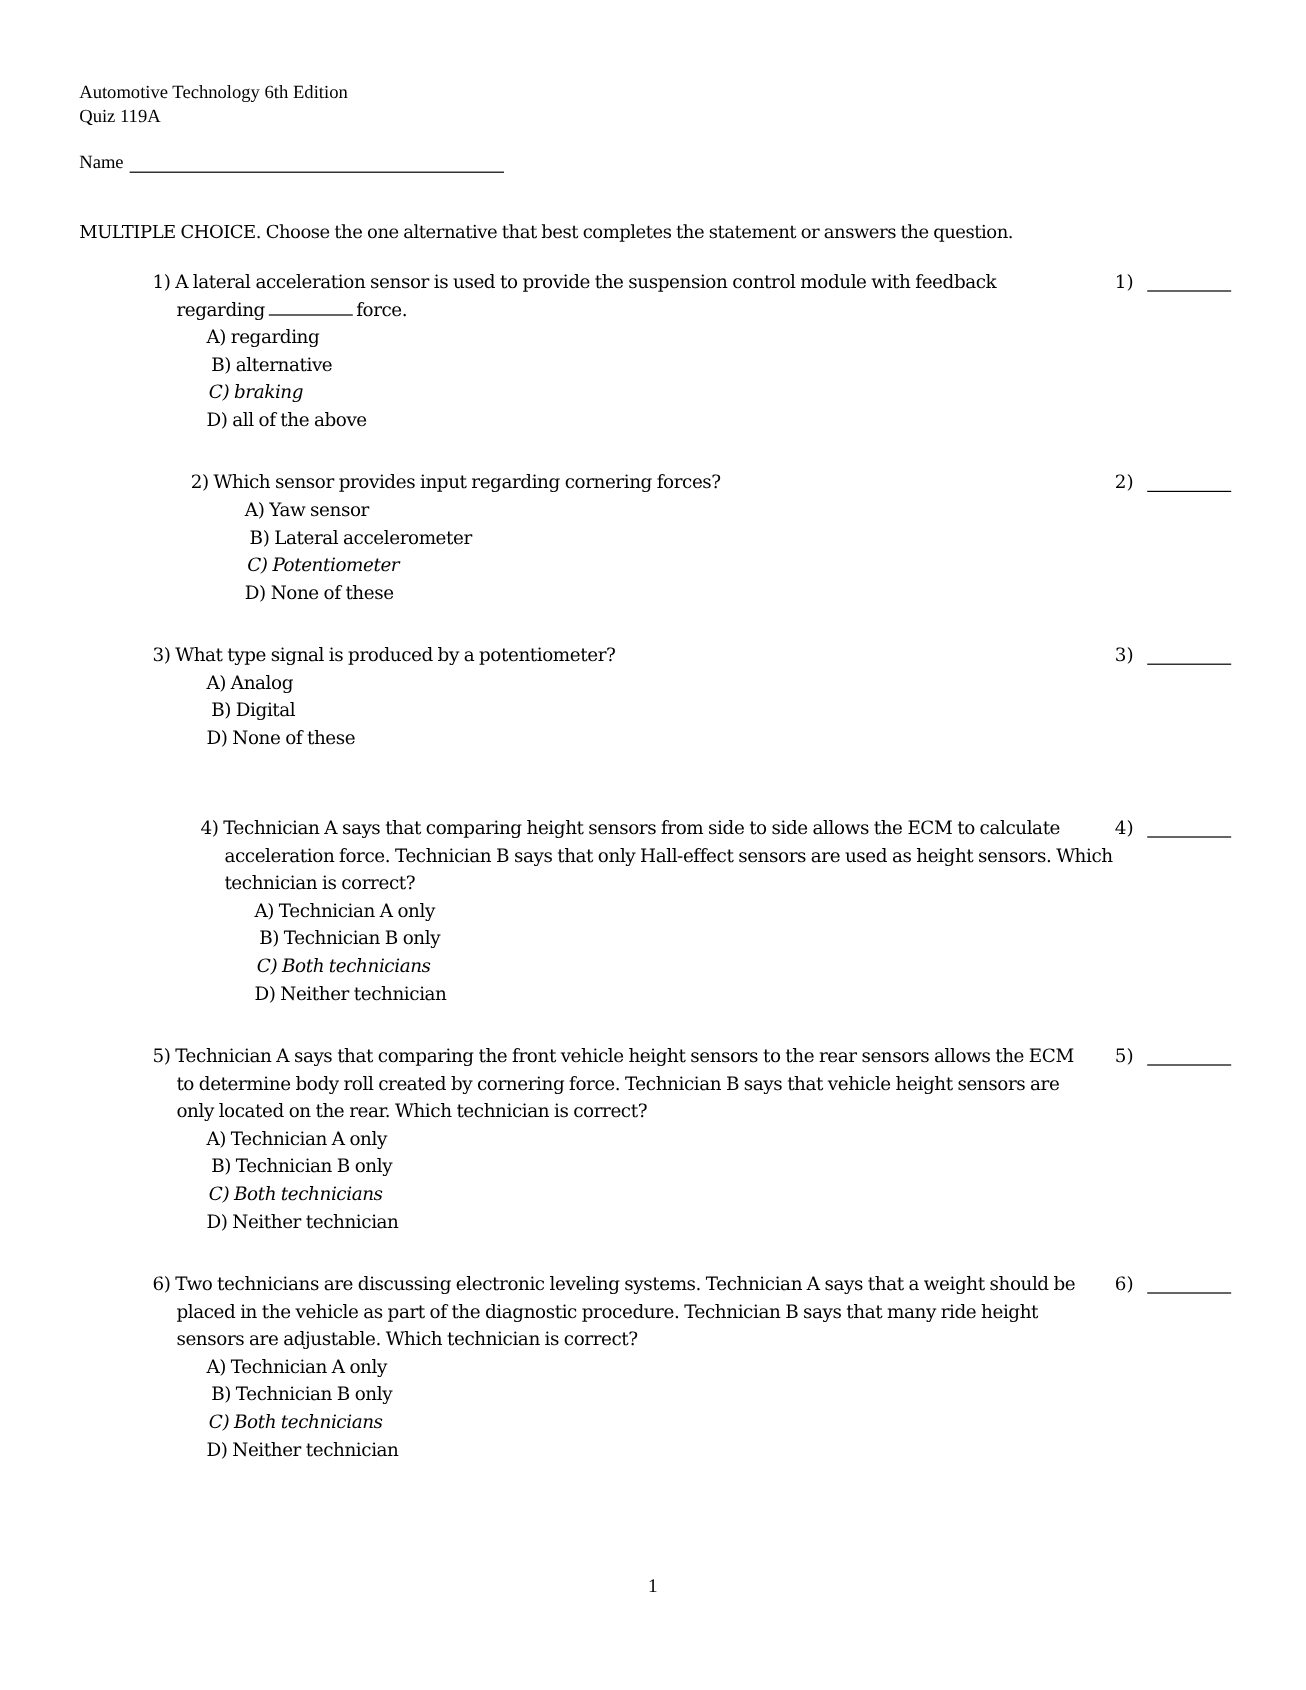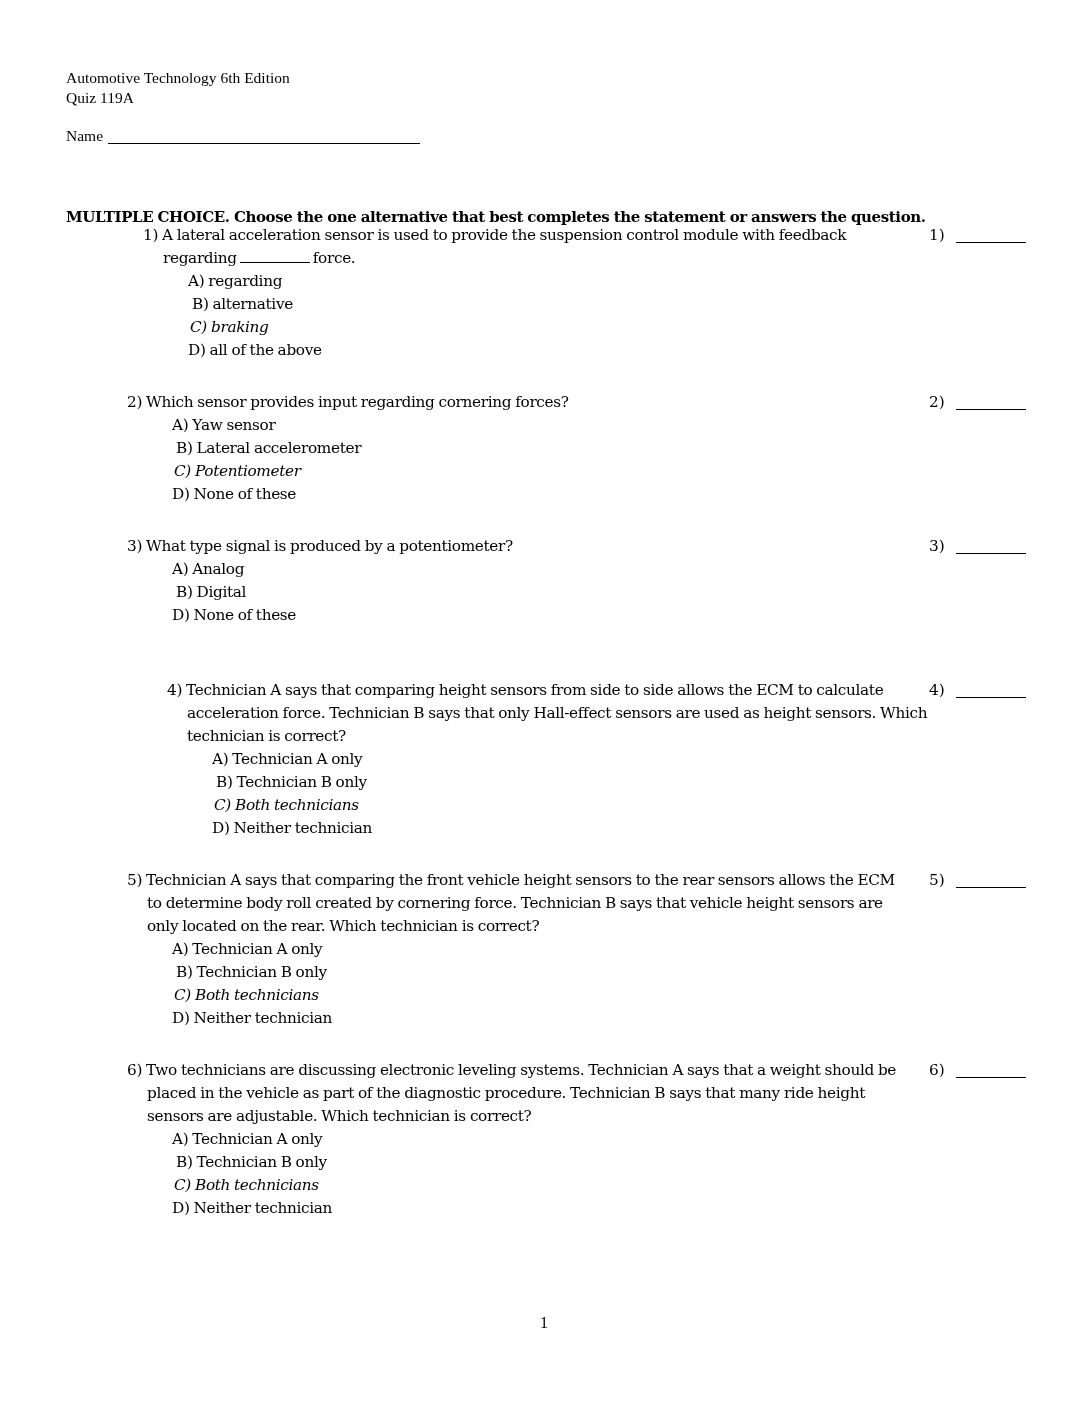--- a/index.html
+++ b/index.html
@@ -1,21 +1,21 @@
 <!DOCTYPE html>
 <html><head>
 <meta charset="utf-8">
 <style>
   html, body { margin: 0; padding: 0; background: #ffffff; }
   body { width: 1088px; height: 1408px; position: relative; overflow: hidden; color: #000; }
   .page { position: absolute; left: 0; top: 0; width: 1088px; height: 1216px; }
   .serif { font-family: "Liberation Serif", "DejaVu Serif", serif; }
   .hdr { position: absolute; left: 66px; font-size: 15.5px; line-height: 20px; }
   .name-line { position: absolute; left: 108px; top: 143px; width: 312px; border-bottom: 1px solid #000; height: 0; }
-  .instr { position: absolute; left: 66px; top: 184px; font-family: "DejaVu Serif", serif; font-weight: bold; font-size: 15px; letter-spacing: -0.4px; word-spacing: -0.5px; white-space: nowrap; margin-top: 24px; }
+  .instr { position: absolute; left: 66px; top: 184px; font-family: "DejaVu Serif", serif; font-weight: normal; font-size: 15px; letter-spacing: -0.4px; word-spacing: -0.5px; white-space: nowrap; }
   .q { position: absolute; left: 127px; width: 780px; font-family: "DejaVu Serif", serif; font-size: 15.3px; line-height: 23px; letter-spacing: -0.35px; word-spacing: -0.5px; }
   .q .stem { padding-left: 20px; text-indent: -20px; }
   .q .opt { padding-left: 45px; white-space: nowrap; }
   .q .opt.b { padding-left: 49px; }
   .q .opt.c { padding-left: 47px; font-style: italic; }
   .ans { position: absolute; left: 929px; font-family: "DejaVu Serif", serif; font-size: 15.3px; line-height: 23px; }
   .ans-line { position: absolute; left: 956px; width: 70px; height: 0; border-bottom: 1.5px solid #000; }
   .blank { display: inline-block; width: 70px; border-bottom: 1px solid #000; height: 14px; vertical-align: baseline; margin: 0 3px; }
   .pageno { position: absolute; top: 1314px; left: 0; width: 1088px; text-align: center; font-size: 16px; }
 </style>
@@ -24,31 +24,31 @@
 
 <div class="page">
 
   <div class="hdr serif" style="top:68px;">Automotive Technology 6th Edition</div>
   <div class="hdr serif" style="top:88px;">Quiz 119A</div>
   <div class="hdr serif" style="top:126px;">Name</div>
   <div class="name-line"></div>
 
   <div class="instr">MULTIPLE CHOICE.  Choose the one alternative that best completes the statement or answers the question.</div>
 
-  <div class="q" style="top:224px;margin-left:16px;">
+  <div class="q" style="top:224px;">
     <div class="stem"><span>1) A lateral acceleration sensor is used to provide the suspension control module with feedback regarding</span><span class="blank"></span><span>force.</span></div>
     <div class="opt">A) regarding</div>
     <div class="opt b">B) alternative</div>
     <div class="opt c">C) braking</div>
     <div class="opt">D) all of the above</div>
   </div>
   <div class="ans" style="top:224px;">1)</div>
   <div class="ans-line" style="top:242px;"></div>
 
-  <div class="q" style="top:391px;">
+  <div class="q" style="top:391px;margin-left:32px;">
     <div class="stem">2) Which sensor provides input regarding cornering forces?</div>
     <div class="opt">A) Yaw sensor</div>
     <div class="opt b">B) Lateral accelerometer</div>
     <div class="opt c">C) Potentiometer</div>
     <div class="opt">D) None of these</div>
   </div>
   <div class="ans" style="top:391px;">2)</div>
   <div class="ans-line" style="top:409px;"></div>
 
   <div class="q" style="top:535px;">

